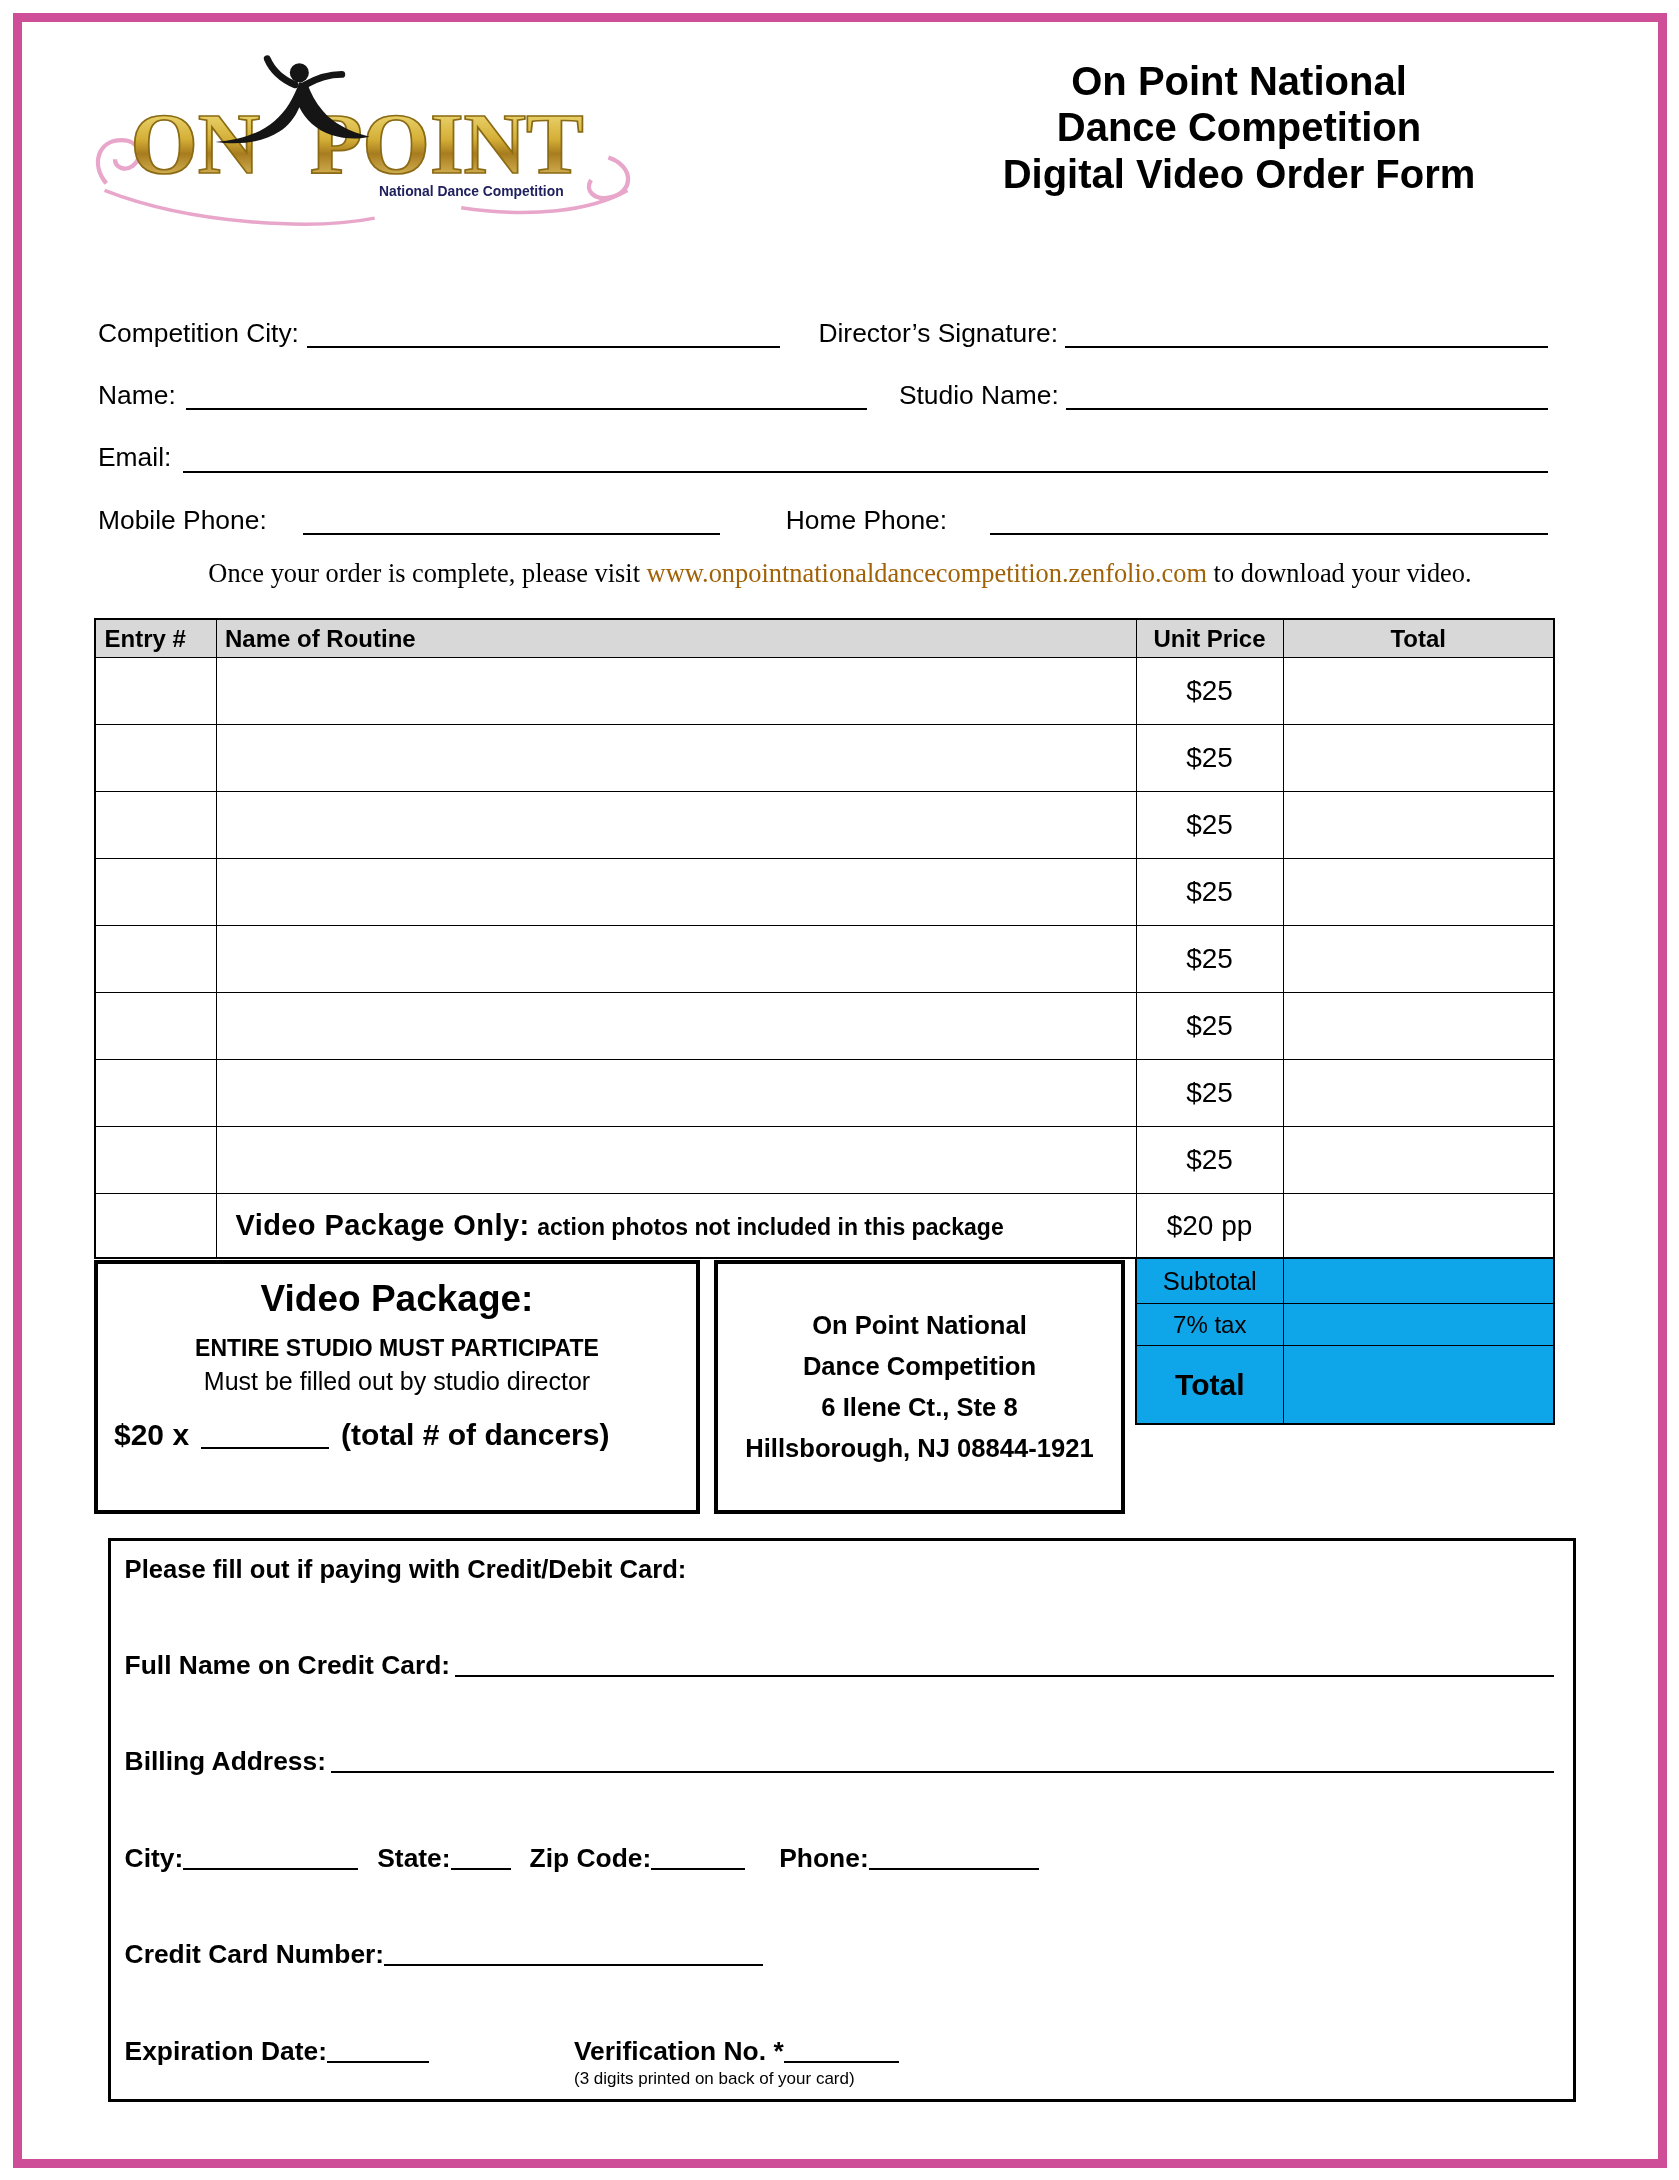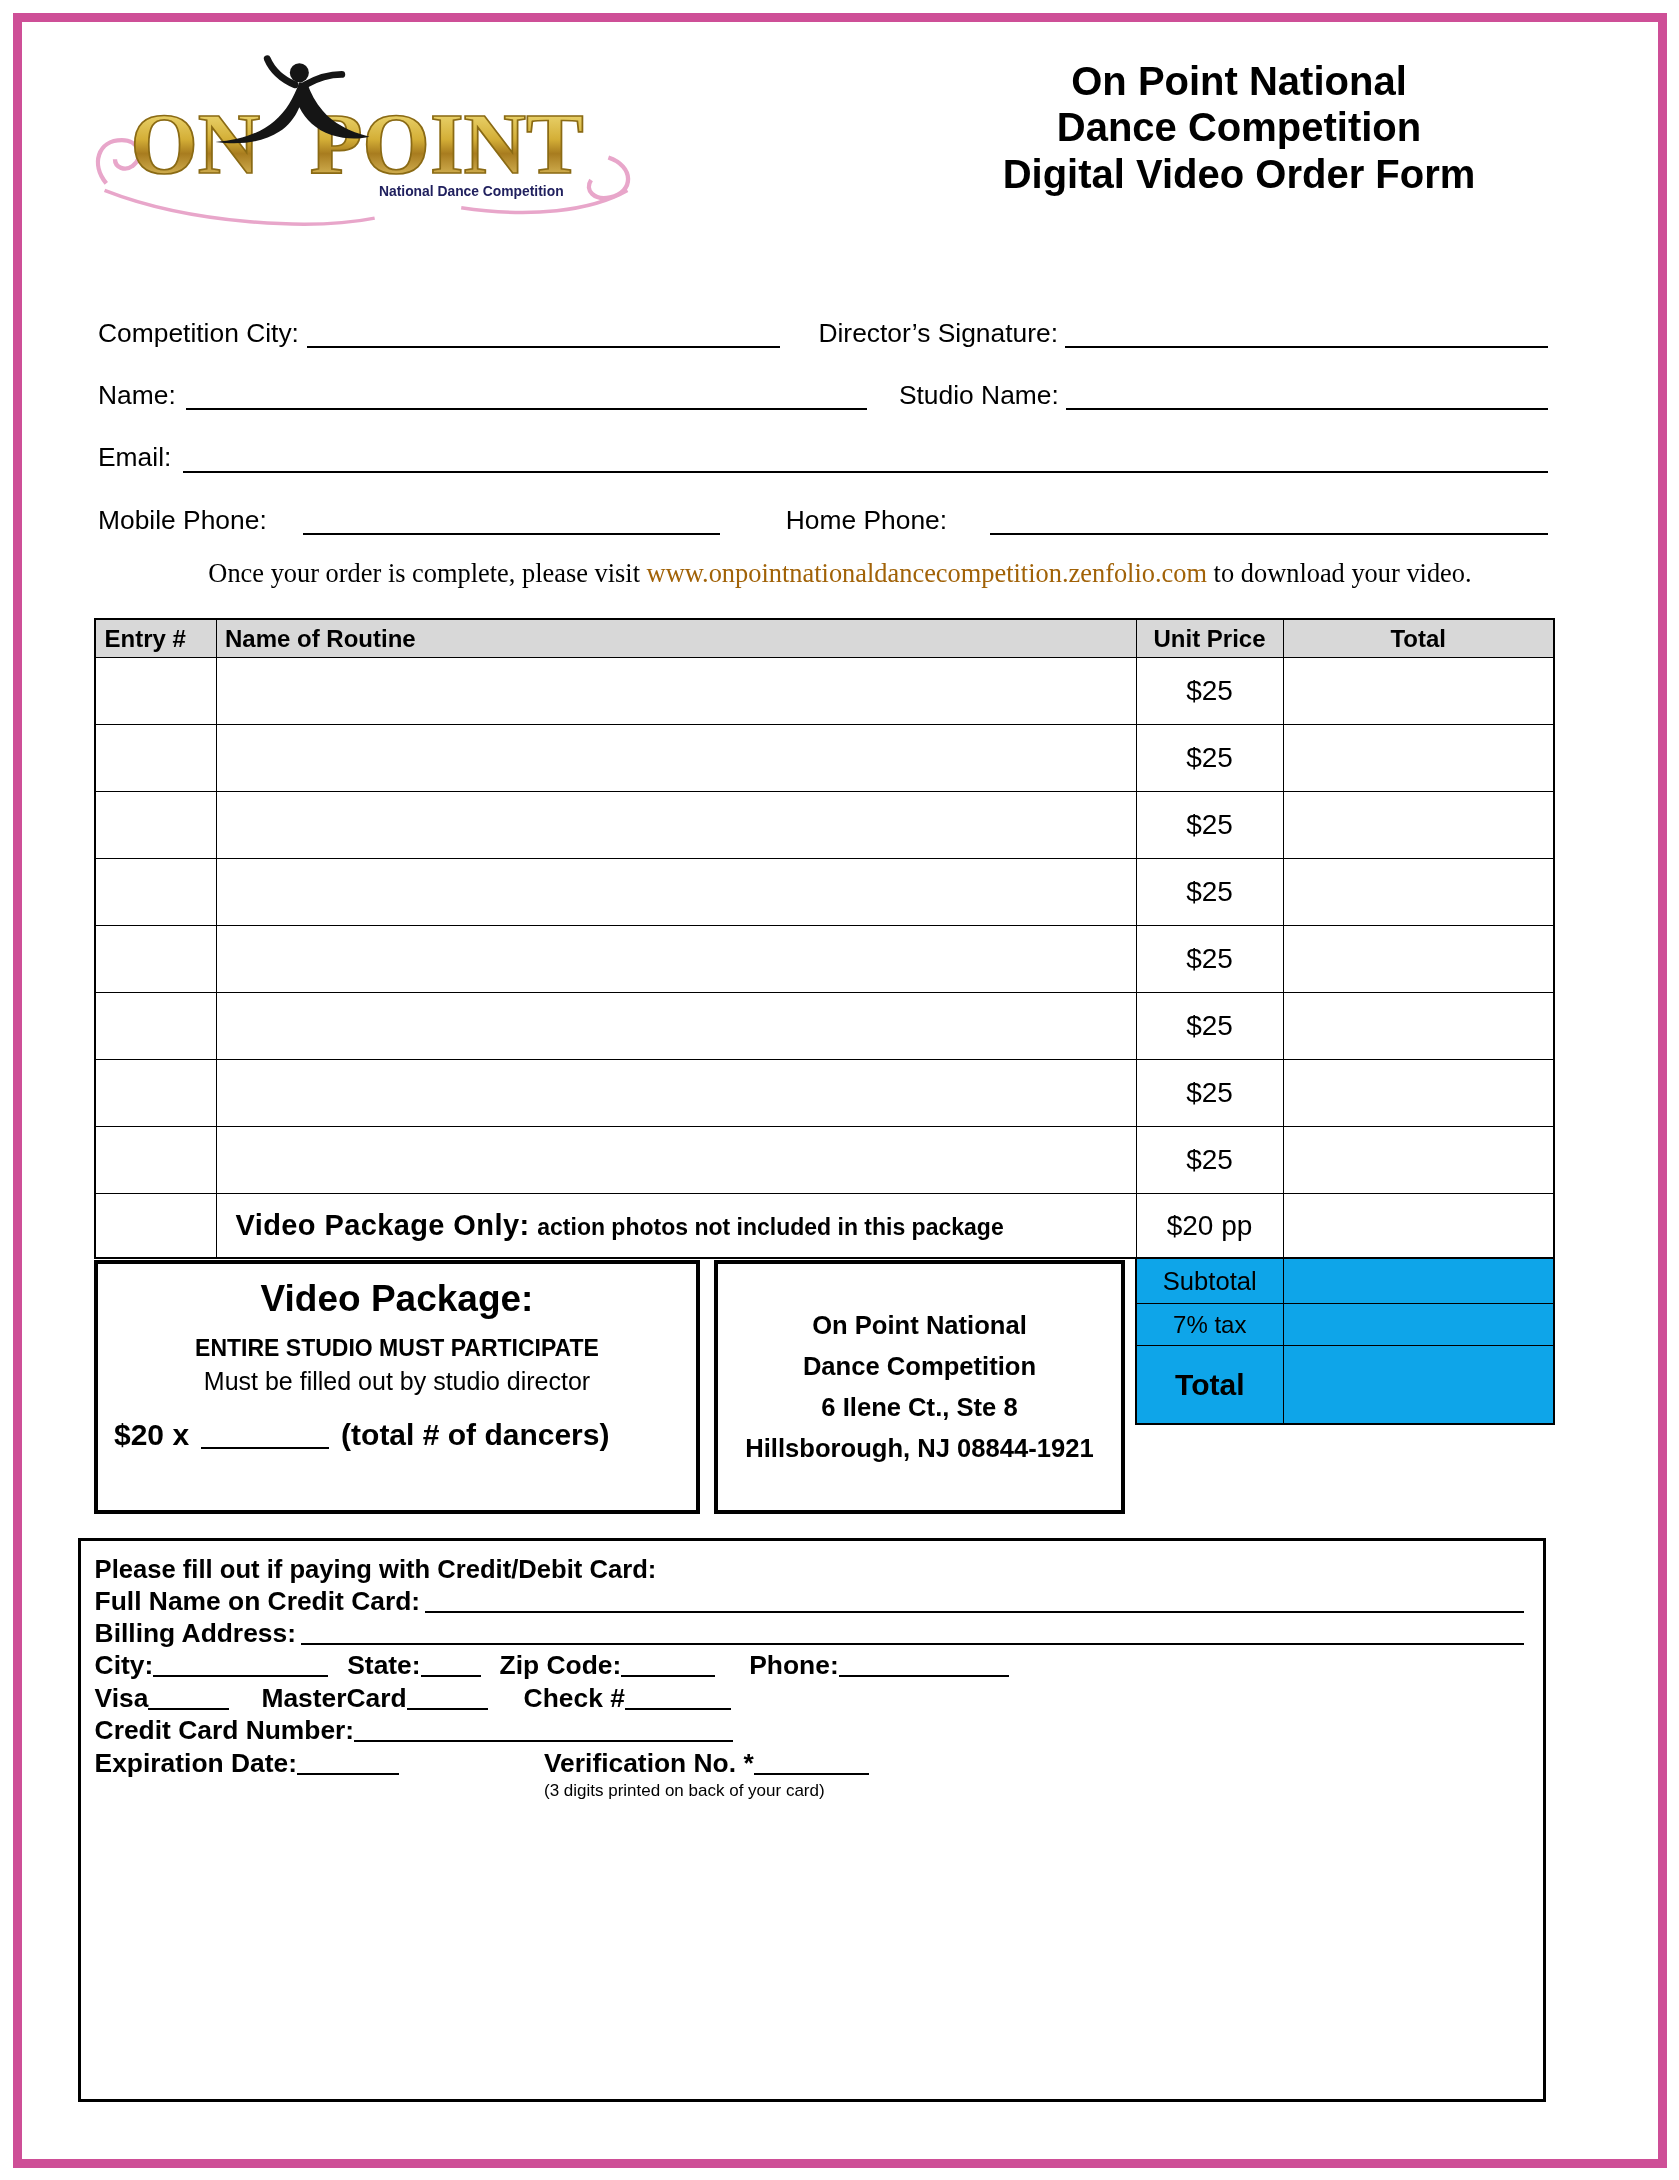--- a/index.html
+++ b/index.html
@@ -71,23 +71,23 @@
     position:absolute; left:1041px; top:0; width:417px; border-collapse:collapse;
     table-layout:fixed; border:2.6px solid #000; background:#0ea5e9;
   }
   table.summary td { border:1.7px solid #000; text-align:center; padding:0; }
   tr.sum-subtotal td { height:44px; font-size:25.6px; }
   tr.sum-tax td { height:41px; font-size:24px; }
   tr.sum-total td { height:77px; font-size:30px; font-weight:bold; }
 
   
   .cc-box {
-    position:absolute; left:78px; top:1538px; width:1468px; height:564px; box-sizing:border-box;
+    position:absolute; left:108px; top:1538px; width:1468px; height:564px; box-sizing:border-box;
     border:3.4px solid #000; padding:13.6px 19px 10.2px 13.6px;
-    display:flex; flex-direction:column; 
+    display:flex; flex-direction:column; justify-content:space-between;
     font-size:26.4px; font-weight:bold;
   }
   .cc-row { display:flex; align-items:flex-end; }
   .cc-row .ul { margin-bottom:3.4px; border-bottom-width:2.6px; }
   .cc-heading { font-size:25.6px; }
   .exp-row { display:flex; align-items:flex-start; }
   .exp-left { display:flex; align-items:flex-end; }
   .ver-group { display:flex; flex-direction:column; margin-left:145px; }
   .ver-line { display:flex; align-items:flex-end; }
   .note { font-size:17px; font-weight:normal; margin-top:2.6px; }
@@ -300,28 +300,20 @@
     <span class="lbl">City:</span>
     <span class="ul" style="width:175px;"></span>
     <span class="lbl" style="margin-left:19px;">State:</span>
     <span class="ul" style="width:60px;"></span>
     <span class="lbl" style="margin-left:19px;">Zip Code:</span>
     <span class="ul" style="width:94px;"></span>
     <span class="lbl" style="margin-left:34px;">Phone:</span>
     <span class="ul" style="width:170px;"></span>
   </div>
 
-  <div class="cc-row">
-    <span class="lbl">Visa</span>
-    <span class="ul" style="width:81px;"></span>
-    <span class="lbl" style="margin-left:32px;">MasterCard</span>
-    <span class="ul" style="width:81px;"></span>
-    <span class="lbl" style="margin-left:36px;">Check #</span>
-    <span class="ul" style="width:106px;"></span>
-  </div>
 
   <div class="cc-row">
     <span class="lbl">Credit Card Number:</span>
     <span class="ul" style="width:379px;"></span>
   </div>
 
   <div class="exp-row">
     <div class="exp-left">
       <span class="lbl">Expiration Date:</span>
       <span class="ul" style="width:102px; margin-bottom:3.4px;"></span>

